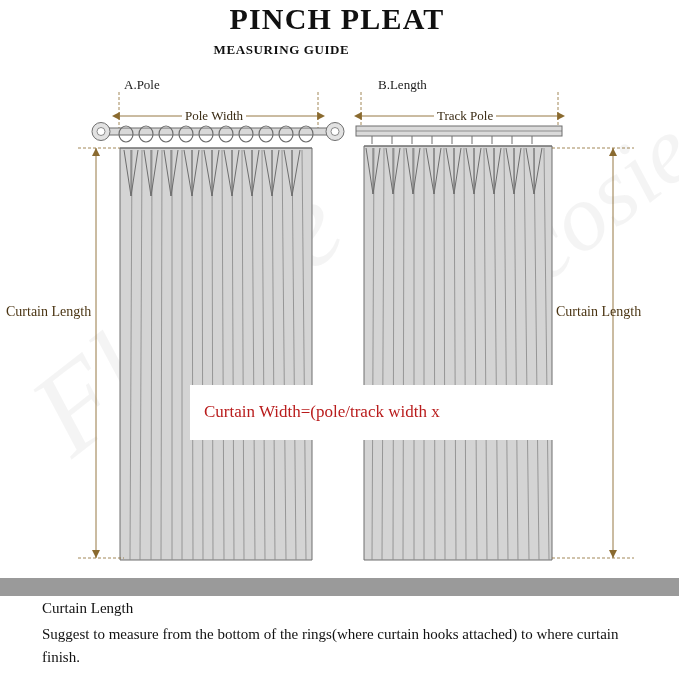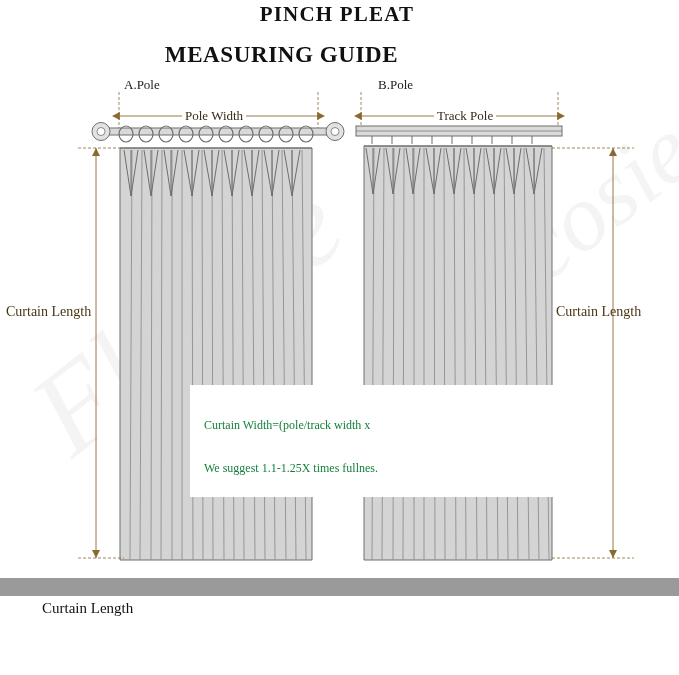--- a/index.html
+++ b/index.html
@@ -21,32 +21,32 @@
     height: 675px;
   }
 
   
   .title {
     position: absolute;
     left: 0;
     top: 2px;
     width: 674px;
     text-align: center;
-    font-size: 21px;
+    font-size: 30px;
     font-weight: bold;
     letter-spacing: 1.2px;
     color: #111;
   }
   .subtitle {
     position: absolute;
     left: 0;
     top: 42px;
     width: 563px;
     text-align: center;
-    font-size: 23px;
+    font-size: 13px;
     font-weight: bold;
     letter-spacing: 0.6px;
     color: #111;
   }
 
   
   .panel-label {
     position: absolute;
     font-size: 13px;
     color: #1a1a1a;
@@ -91,25 +91,24 @@
   .formula {
     position: absolute;
     left: 190px;
     top: 385px;
     width: 370px;
     background: #ffffff;
     padding: 12px 14px 14px 14px;
     box-sizing: border-box;
   }
   .formula div {
-    font-size: 12px;
-    color: #15803d;
+    font-size: 17px;
+    color: #b91c1c;
     line-height: 29px;
     white-space: nowrap;
-    margin-top: 14px;
   }
 
   
   .note {
     position: absolute;
     left: 0;
     top: 578px;
     width: 679px;
     height: 97px;
     background: #ffffff;
@@ -146,21 +145,21 @@
 
 <div class="page">
 
   <div class="watermark" id="wm1">Flcosie</div>
   <div class="watermark" id="wm2">Flcosie</div>
 
   <div class="title">PINCH PLEAT</div>
   <div class="subtitle">MEASURING GUIDE</div>
 
   <div class="panel-label" id="label-pole">A.Pole</div>
-  <div class="panel-label" id="label-track">B.Pole</div>
+  <div class="panel-label" id="label-track">B.Length</div>
 
   <svg width="679" height="675" viewBox="0 0 679 675">
     <defs>
 
       <marker id="arrL" markerWidth="9" markerHeight="9" refX="8" refY="4.5" orient="auto">
         <path d="M9,0 L0,4.5 L9,9 z" fill="#8a6a2f"></path>
       </marker>
       <marker id="arrR" markerWidth="9" markerHeight="9" refX="1" refY="4.5" orient="auto">
         <path d="M0,0 L9,4.5 L0,9 z" fill="#8a6a2f"></path>
       </marker>
@@ -332,21 +331,21 @@
   </svg>
 
   <div class="dim-text" id="pole-width-text">Pole Width</div>
   <div class="dim-text" id="track-width-text">Track Pole</div>
 
   <div class="side-text" id="len-left">Curtain Length</div>
   <div class="side-text" id="len-right">Curtain Length</div>
 
   <div class="formula">
     <div>Curtain Width=(pole/track width x</div>
-    <div>We suggest 1.1-1.25X times fullnes.</div>
   </div>
 
   <div class="note">
     <div class="note-bar"></div>
     <div class="note-title">Curtain Length</div>
+    <div class="note-body">Suggest to measure from the bottom of the rings(where curtain hooks attached) to where curtain finish.</div>
   </div>
 
 </div>
 
 </body></html>

